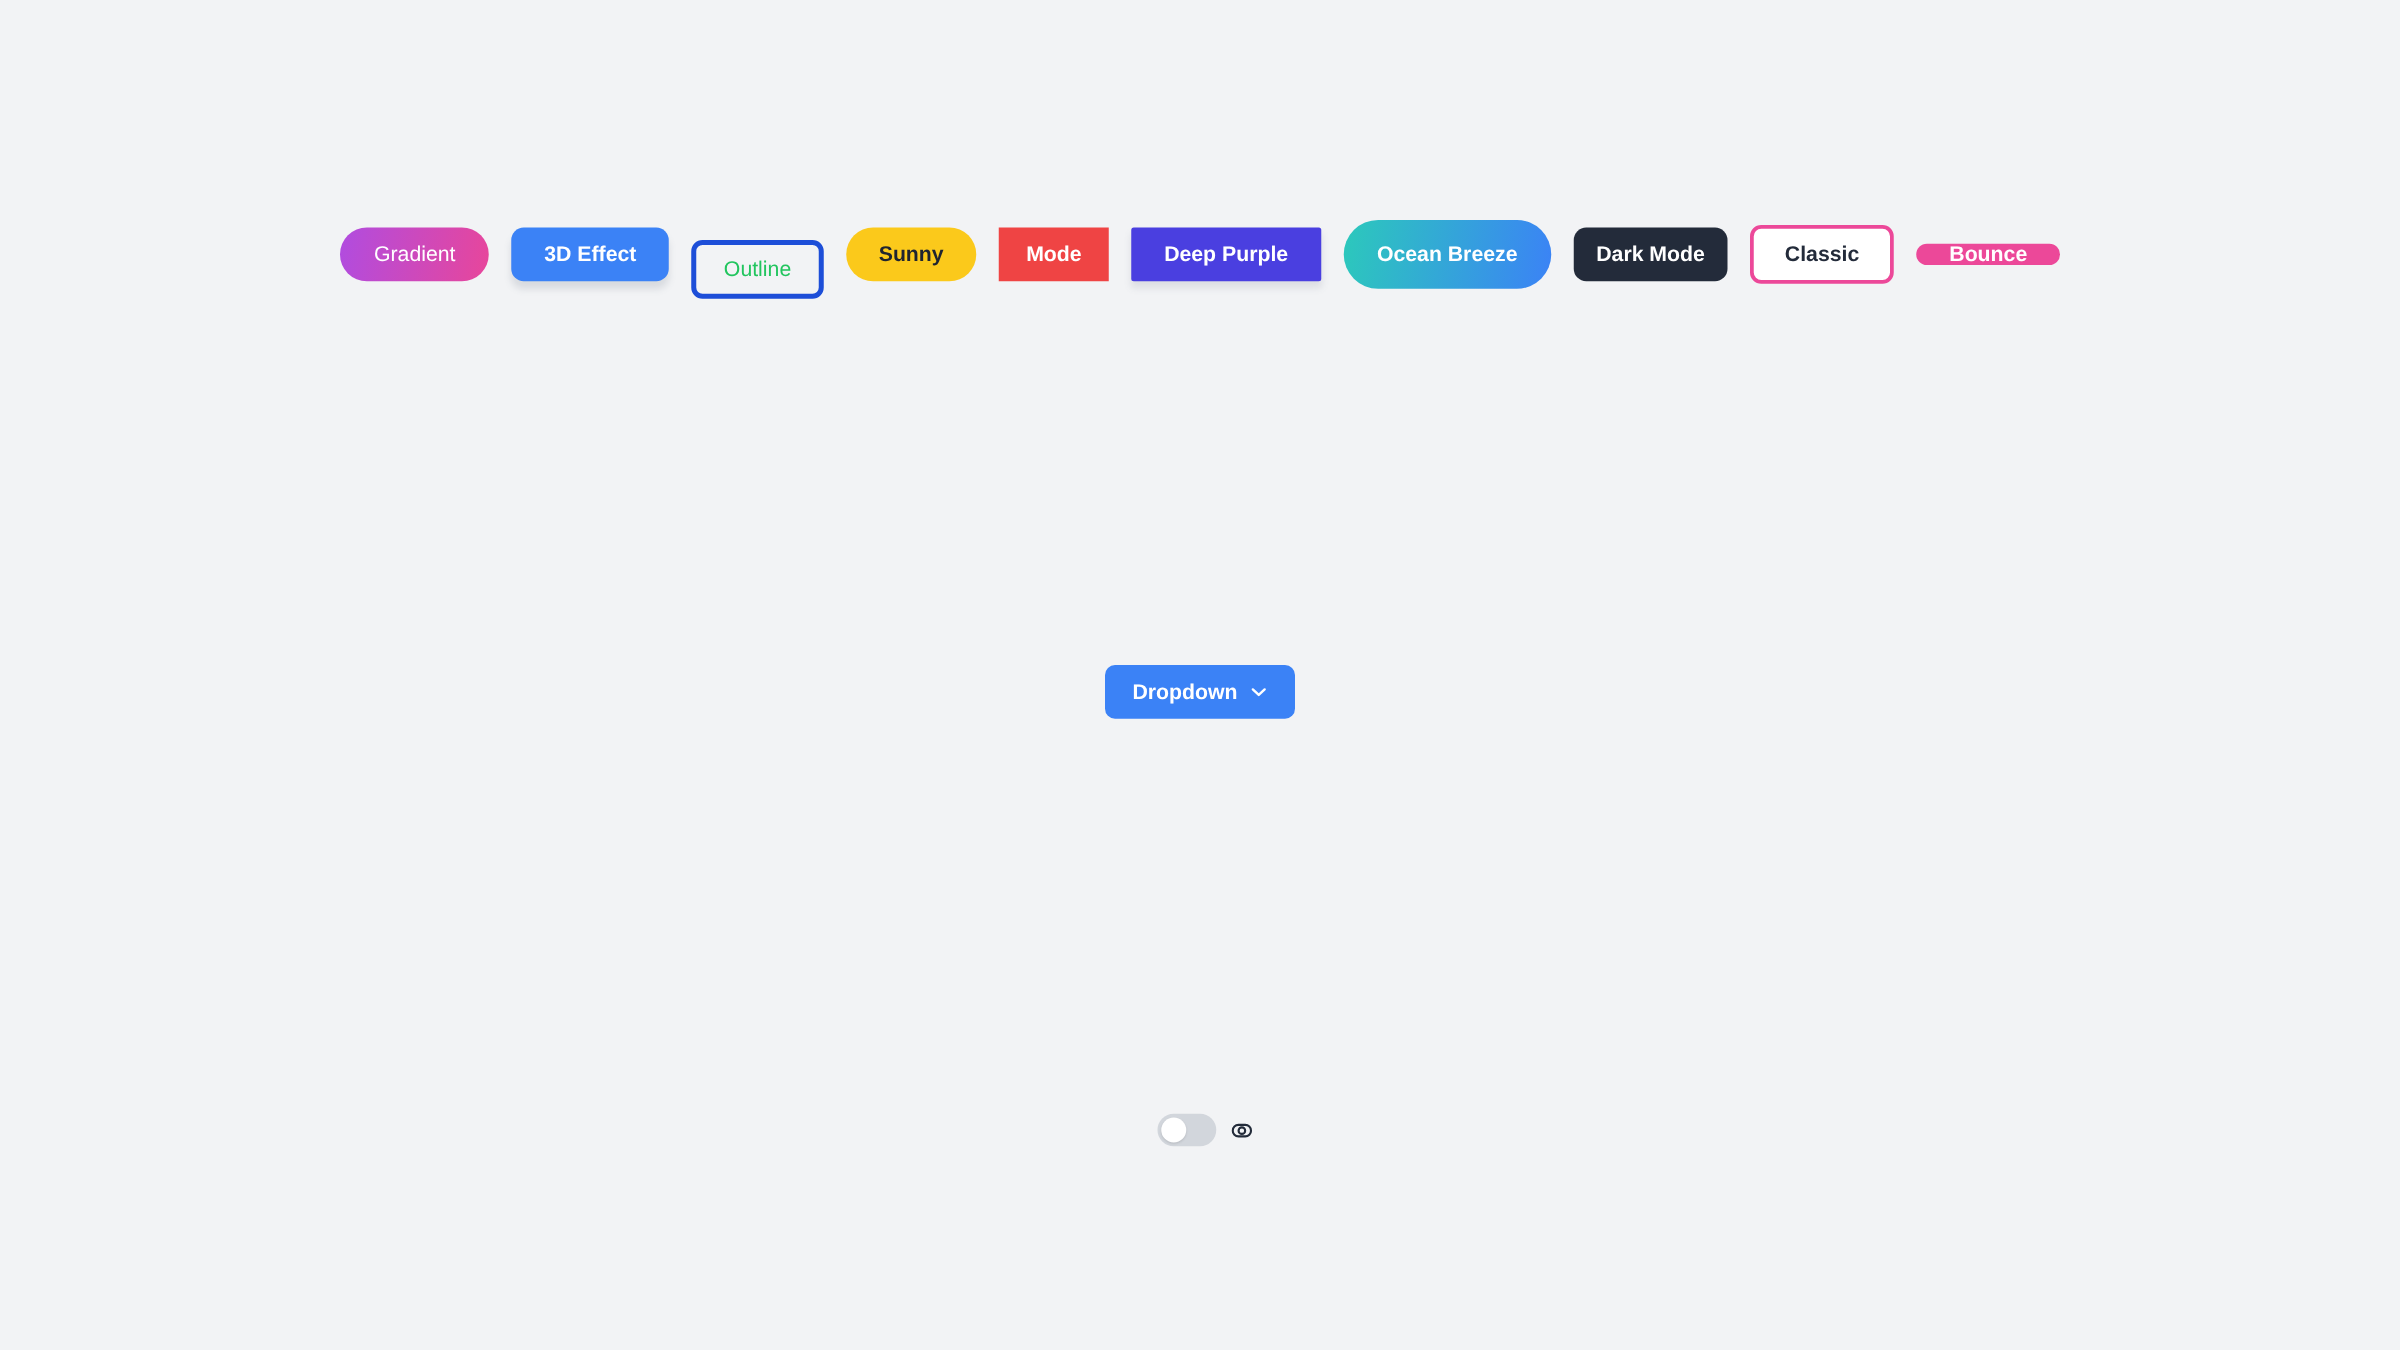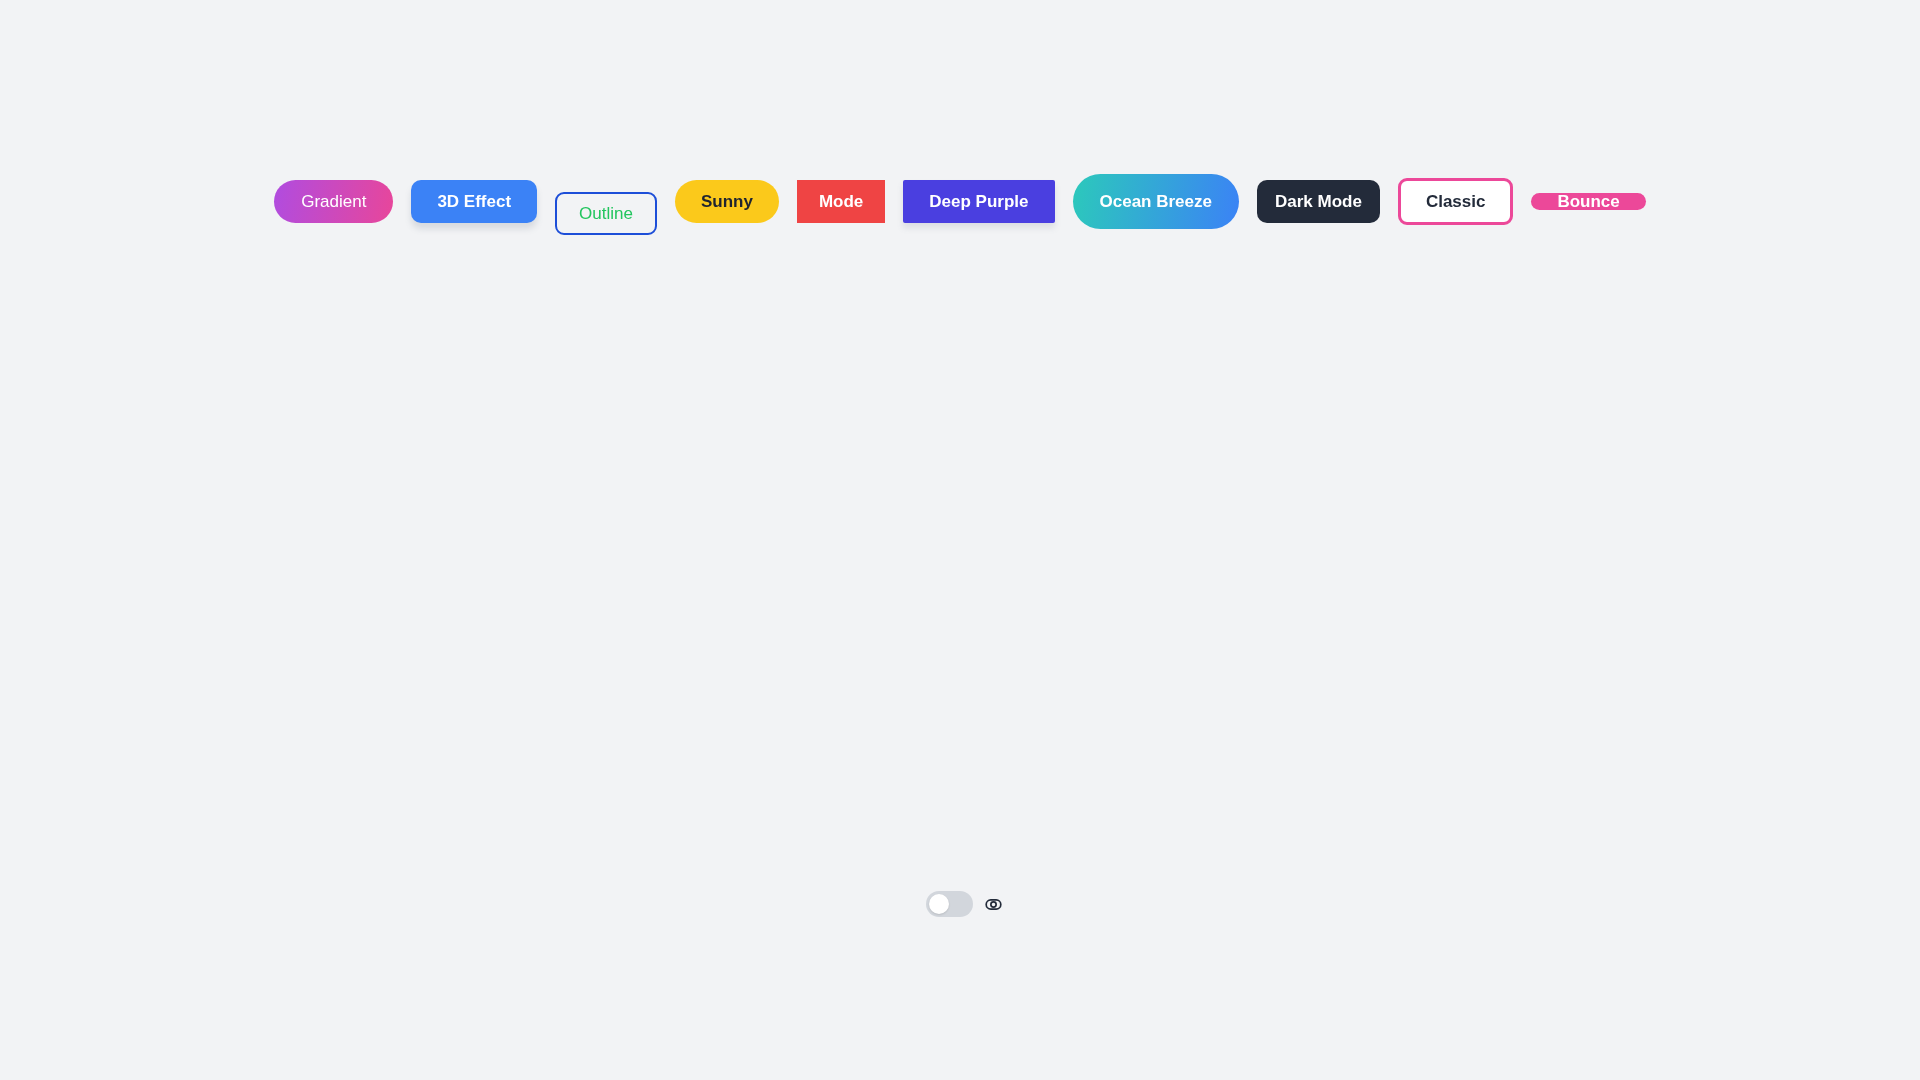--- a/index.html
+++ b/index.html
@@ -60,21 +60,21 @@
   .btn-3d {
     background: #3b82f6;
     border-radius: 10px;
     box-shadow: 0 6px 6px rgba(100, 110, 130, 0.18);
     padding: 13px 26px;
   }
 
   
   .btn-outline {
     background: transparent;
-    border: 2px solid #1d4ed8;
+    border: 4px solid #1d4ed8;
     color: #22c55e;
     border-radius: 9px;
     font-weight: normal;
     padding: 11px 22px;
     margin-top: 24px;
   }
 
   
   .btn-sunny {
     background: #fbc91b;
@@ -247,20 +247,30 @@
     <button class="btn btn-classic">
       <span>Classic</span>
     </button>
 
     <button class="btn btn-bounce">
       <span>Bounce</span>
     </button>
 
   </div>
 
+  <div class="dropdown-wrap">
+    <button class="btn-dropdown">
+      <span>Dropdown</span>
+      <span class="chev">
+        <svg viewBox="0 0 16 16" width="14" height="14" aria-hidden="true">
+          <path d="M2.6 5.2 L8 10.2 L13.4 5.2" fill="none" stroke="#ffffff" stroke-width="2.2" stroke-linecap="round" stroke-linejoin="round"></path>
+        </svg>
+      </span>
+    </button>
+  </div>
 
   <div class="toggle-wrap">
     <div class="switch">
       <div class="knob"></div>
     </div>
     <span class="toggle-icon">
       <svg viewBox="0 0 20 20" width="17" height="17" aria-hidden="true">
         <rect x="1.4" y="4.6" width="17.2" height="10.8" rx="5.4" ry="5.4" fill="none" stroke="#232b3a" stroke-width="2"></rect>
         <circle cx="10" cy="10" r="3.1" fill="none" stroke="#232b3a" stroke-width="2"></circle>
       </svg>

